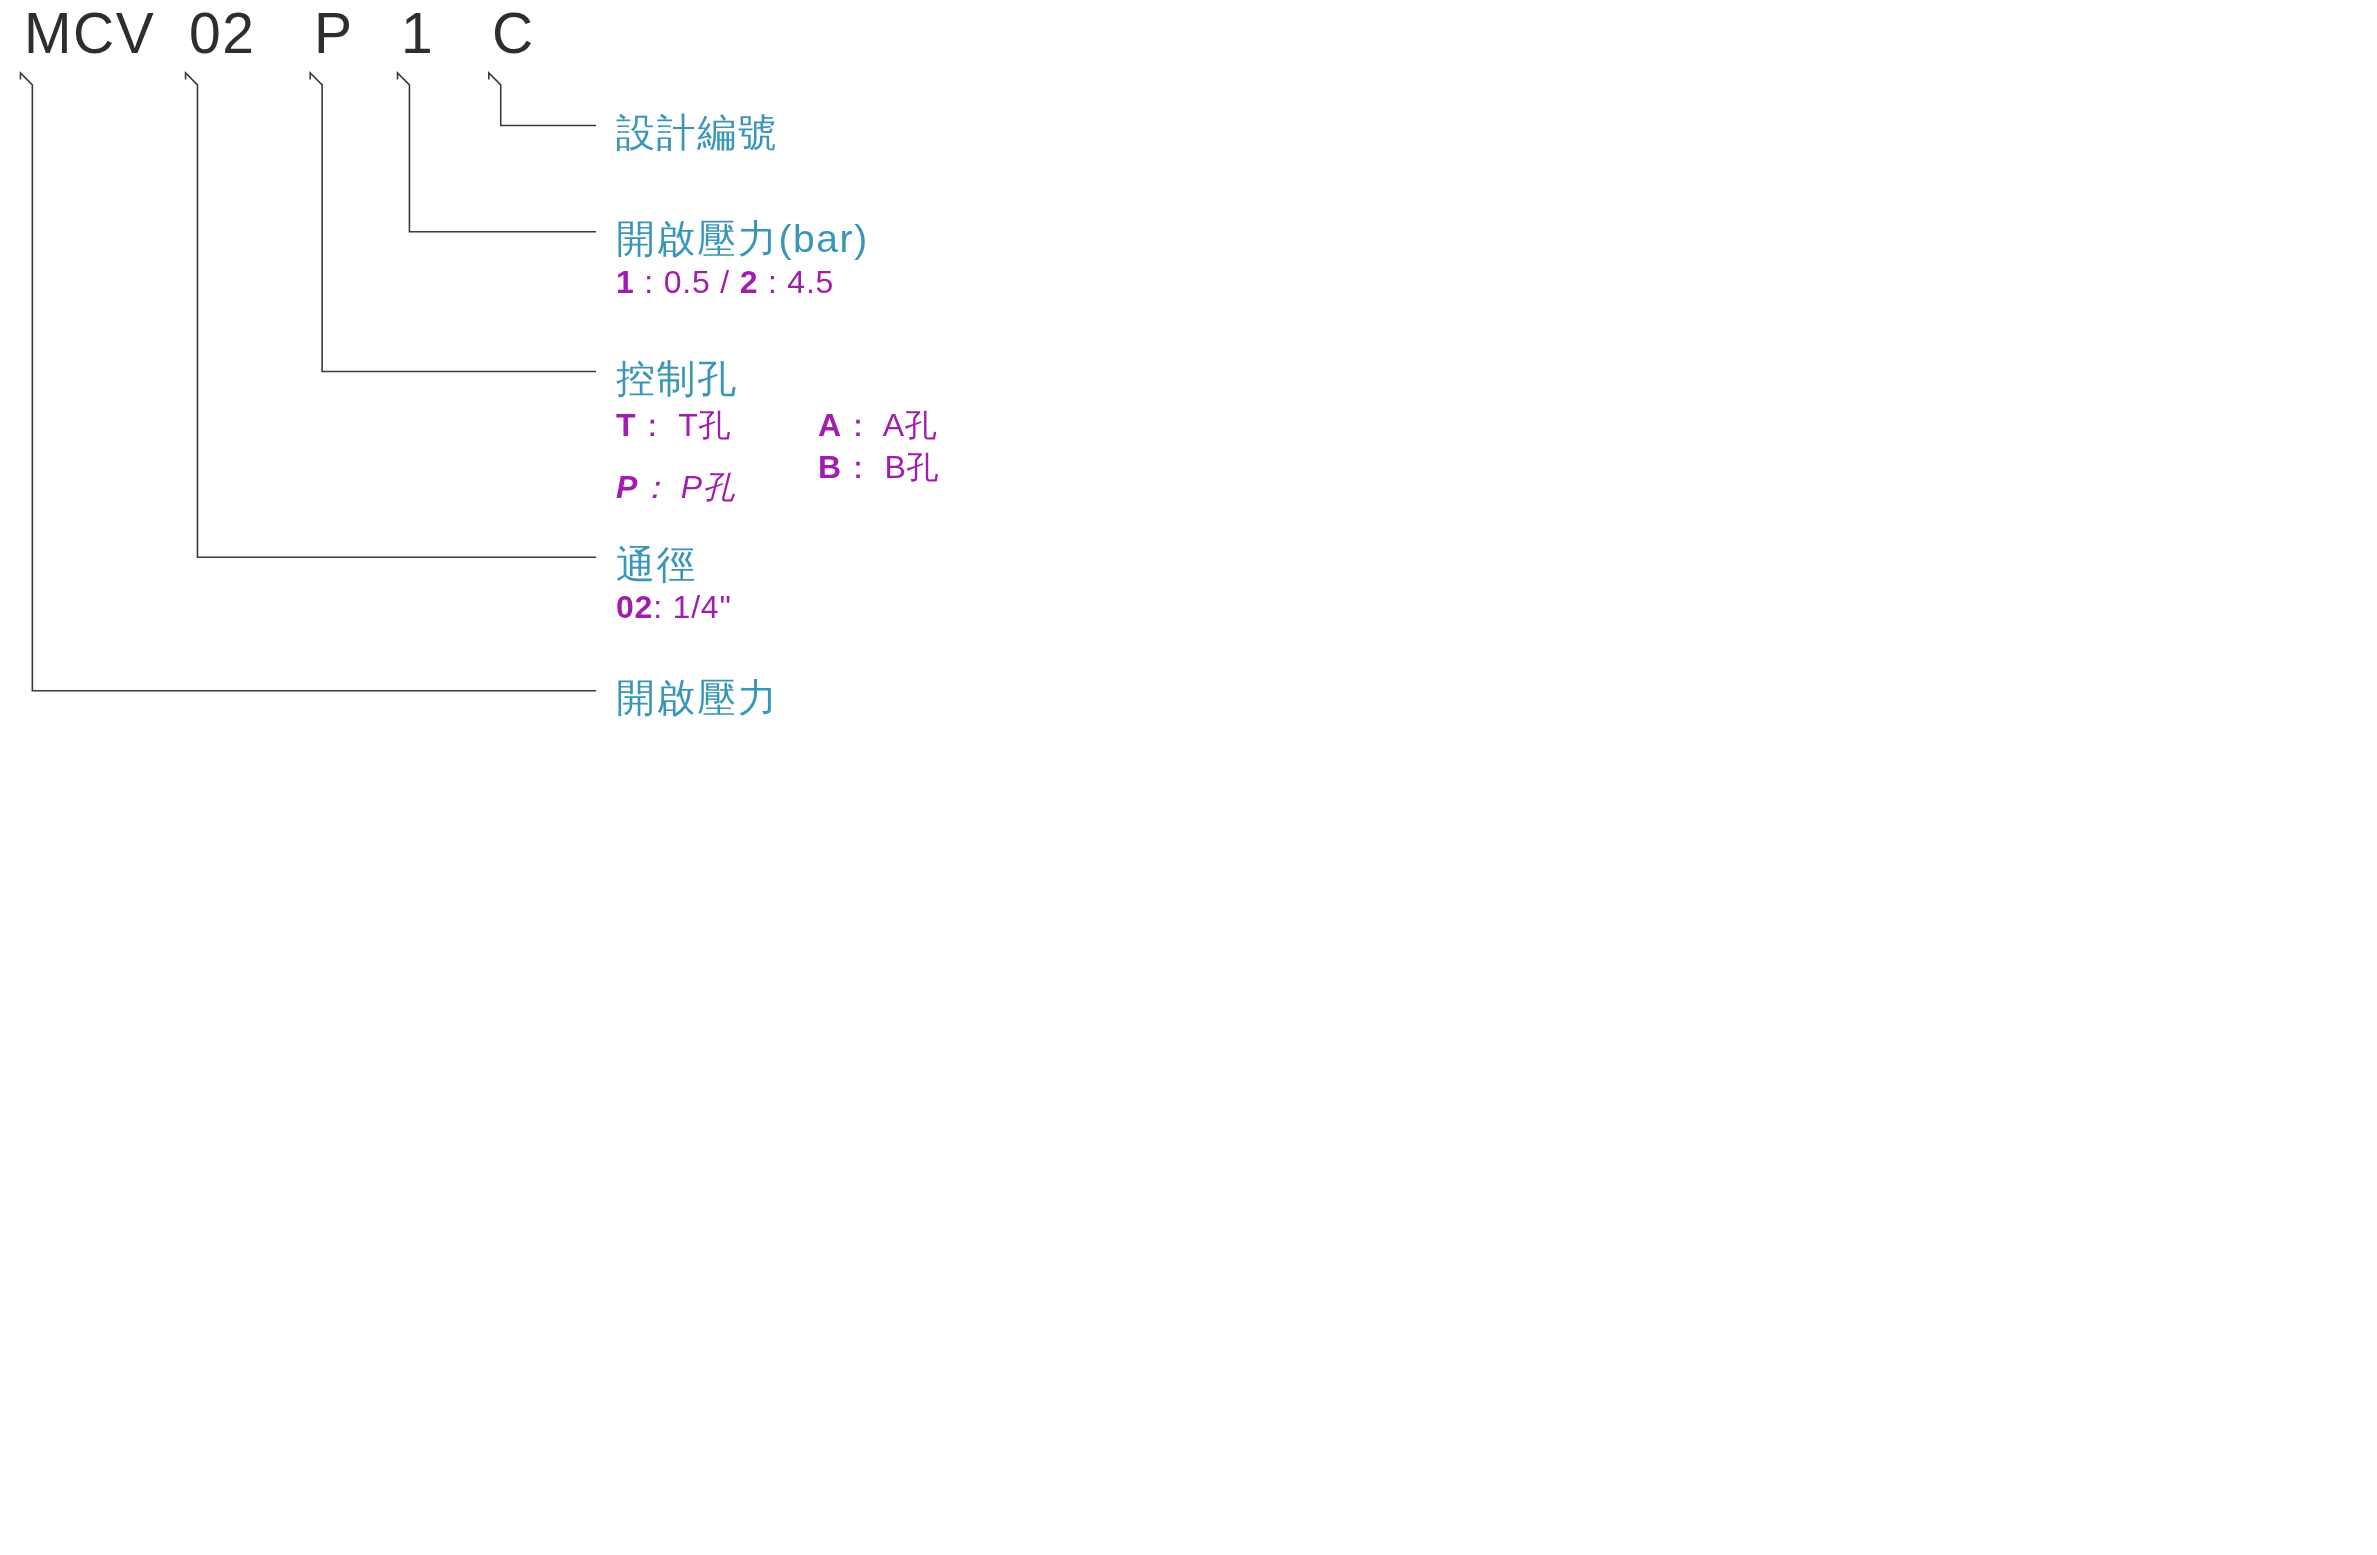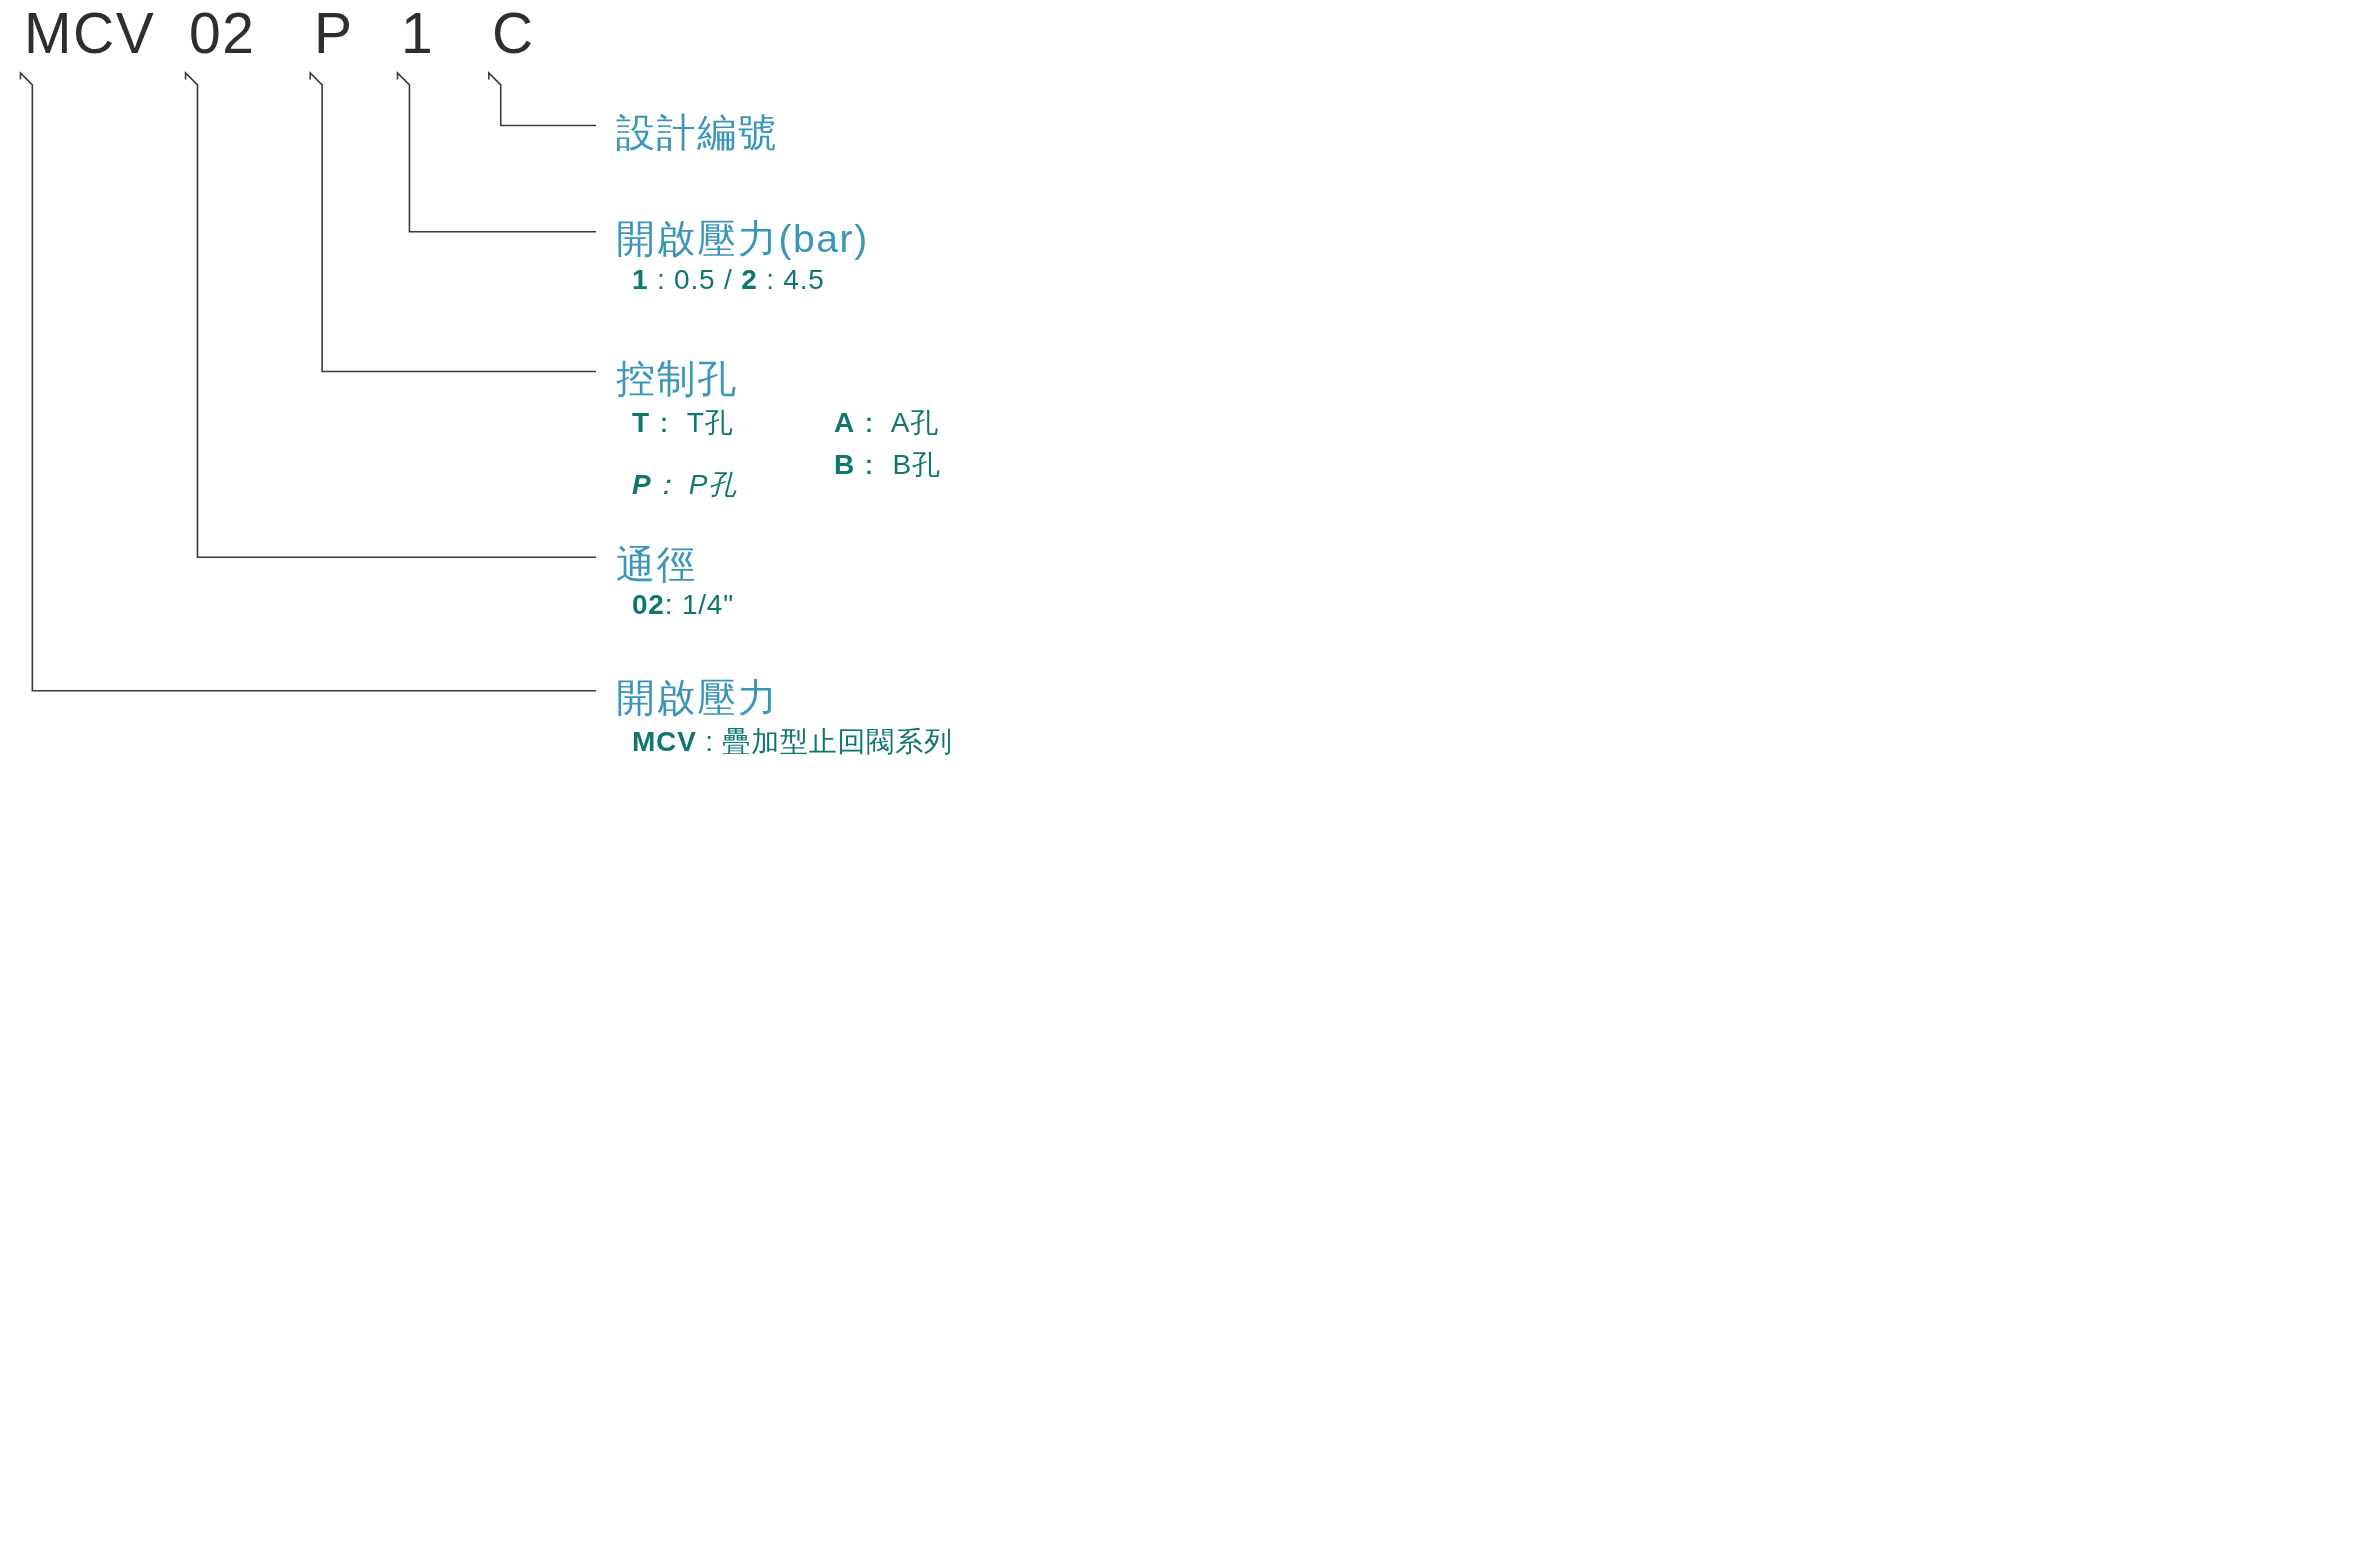--- a/index.html
+++ b/index.html
@@ -23,25 +23,24 @@
   }
   .label-heading {
     position: absolute;
     font-size: 39px;
     color: #3a96b8;
     font-weight: 400;
     letter-spacing: 1.6px;
   }
   .label-body {
     position: absolute;
-    font-size: 28px;
-    color: #0f766e;
+    font-size: 32px;
+    color: #a21caf;
     font-weight: 400;
     letter-spacing: 0.8px;
-    margin-left: 16px;
   }
   .label-body .bold {
     font-weight: 700;
   }
   svg {
     position: absolute;
     top: 0;
     left: 0;
   }
 </style>
@@ -91,18 +90,15 @@
   <div class="label-body" style="left:818px; top:446px;">
     <span class="bold">B</span><span>： B孔</span>
   </div>
 
   <div class="label-heading" style="left:616px; top:538px;">通徑</div>
   <div class="label-body" style="left:616px; top:589px;">
     <span class="bold">02</span><span>: 1/4"</span>
   </div>
 
   <div class="label-heading" style="left:616px; top:671px;">開啟壓力</div>
-  <div class="label-body" style="left:616px; top:723px;">
-    <span class="bold">MCV</span><span> : 疊加型止回閥系列</span>
-  </div>
 
 </div>
 
 
 </body></html>

